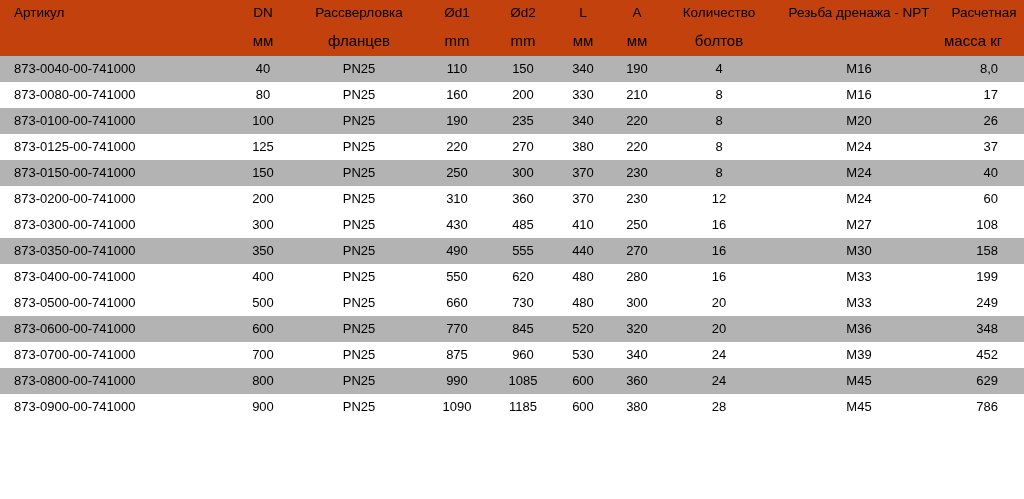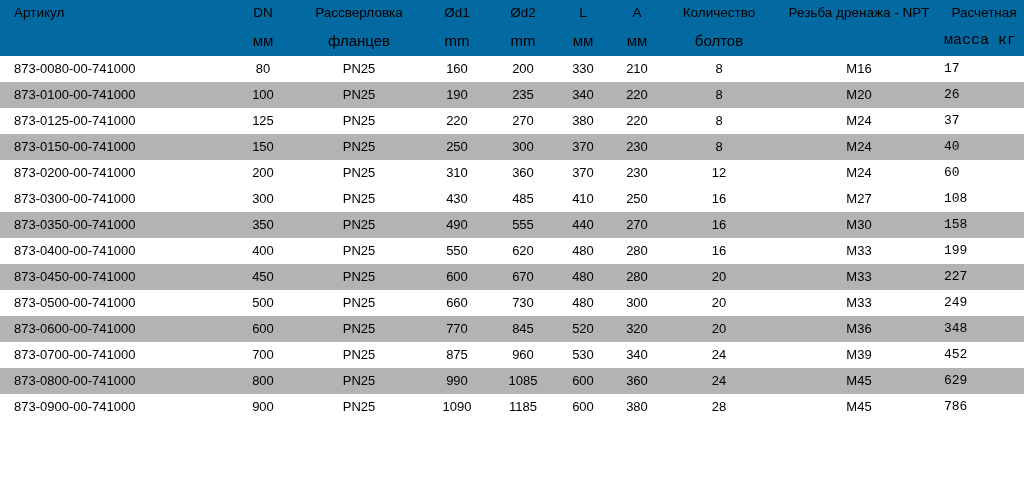--- a/index.html
+++ b/index.html
@@ -32,38 +32,38 @@
     font-weight: normal;
     line-height: 26px;
     height: 26px;
     vertical-align: middle;
     white-space: nowrap;
     overflow: hidden;
   }
   thead th {
     font-size: 13.5px;
     color: #000;
-    background: #0369a1;
+    background: #c2410c;
     height: 28px;
     line-height: 28px;
   }
   thead tr.head-row-2 th {
     height: 30px;
     line-height: 30px;
   }
   tbody tr.shade td {
     background: #b3b3b3;
   }
   tbody tr.plain td {
     background: #ffffff;
   }
   
   .c-article { text-align: left; padding-left: 14px !important; }
   .c-center { text-align: center; }
-  .c-right  { padding-right: 26px !important; font-family: Liberation Mono, monospace; }
+  .c-right  { text-align: right; padding-right: 26px !important; }
 
   
   col.w-article { width: 232px; }
   col.w-dn      { width: 62px; }
   col.w-flange  { width: 130px; }
   col.w-d1      { width: 66px; }
   col.w-d2      { width: 66px; }
   col.w-l       { width: 54px; }
   col.w-a       { width: 54px; }
   col.w-bolts   { width: 110px; }
@@ -112,20 +112,32 @@
         <th class="c-center head-sub">mm</th>
         <th class="c-center head-sub">mm</th>
         <th class="c-center head-sub">мм</th>
         <th class="c-center head-sub">мм</th>
         <th class="c-center head-sub">болтов</th>
         <th class="c-center head-sub"></th>
         <th class="c-right head-sub">масса кг</th>
       </tr>
     </thead>
     <tbody id="table-body">
+        <tr class="shade">
+          <td class="c-article">873-0040-00-741000</td>
+          <td class="c-center">40</td>
+          <td class="c-center">PN25</td>
+          <td class="c-center">110</td>
+          <td class="c-center">150</td>
+          <td class="c-center">340</td>
+          <td class="c-center">190</td>
+          <td class="c-center">4</td>
+          <td class="c-center">M16</td>
+          <td class="c-right">8,0</td>
+        </tr>
         <tr class="plain">
           <td class="c-article">873-0080-00-741000</td>
           <td class="c-center">80</td>
           <td class="c-center">PN25</td>
           <td class="c-center">160</td>
           <td class="c-center">200</td>
           <td class="c-center">330</td>
           <td class="c-center">210</td>
           <td class="c-center">8</td>
           <td class="c-center">M16</td>
@@ -208,32 +220,20 @@
           <td class="c-center">400</td>
           <td class="c-center">PN25</td>
           <td class="c-center">550</td>
           <td class="c-center">620</td>
           <td class="c-center">480</td>
           <td class="c-center">280</td>
           <td class="c-center">16</td>
           <td class="c-center">M33</td>
           <td class="c-right">199</td>
         </tr>
-        <tr class="shade">
-          <td class="c-article">873-0450-00-741000</td>
-          <td class="c-center">450</td>
-          <td class="c-center">PN25</td>
-          <td class="c-center">600</td>
-          <td class="c-center">670</td>
-          <td class="c-center">480</td>
-          <td class="c-center">280</td>
-          <td class="c-center">20</td>
-          <td class="c-center">M33</td>
-          <td class="c-right">227</td>
-        </tr>
         <tr class="plain">
           <td class="c-article">873-0500-00-741000</td>
           <td class="c-center">500</td>
           <td class="c-center">PN25</td>
           <td class="c-center">660</td>
           <td class="c-center">730</td>
           <td class="c-center">480</td>
           <td class="c-center">300</td>
           <td class="c-center">20</td>
           <td class="c-center">M33</td>

